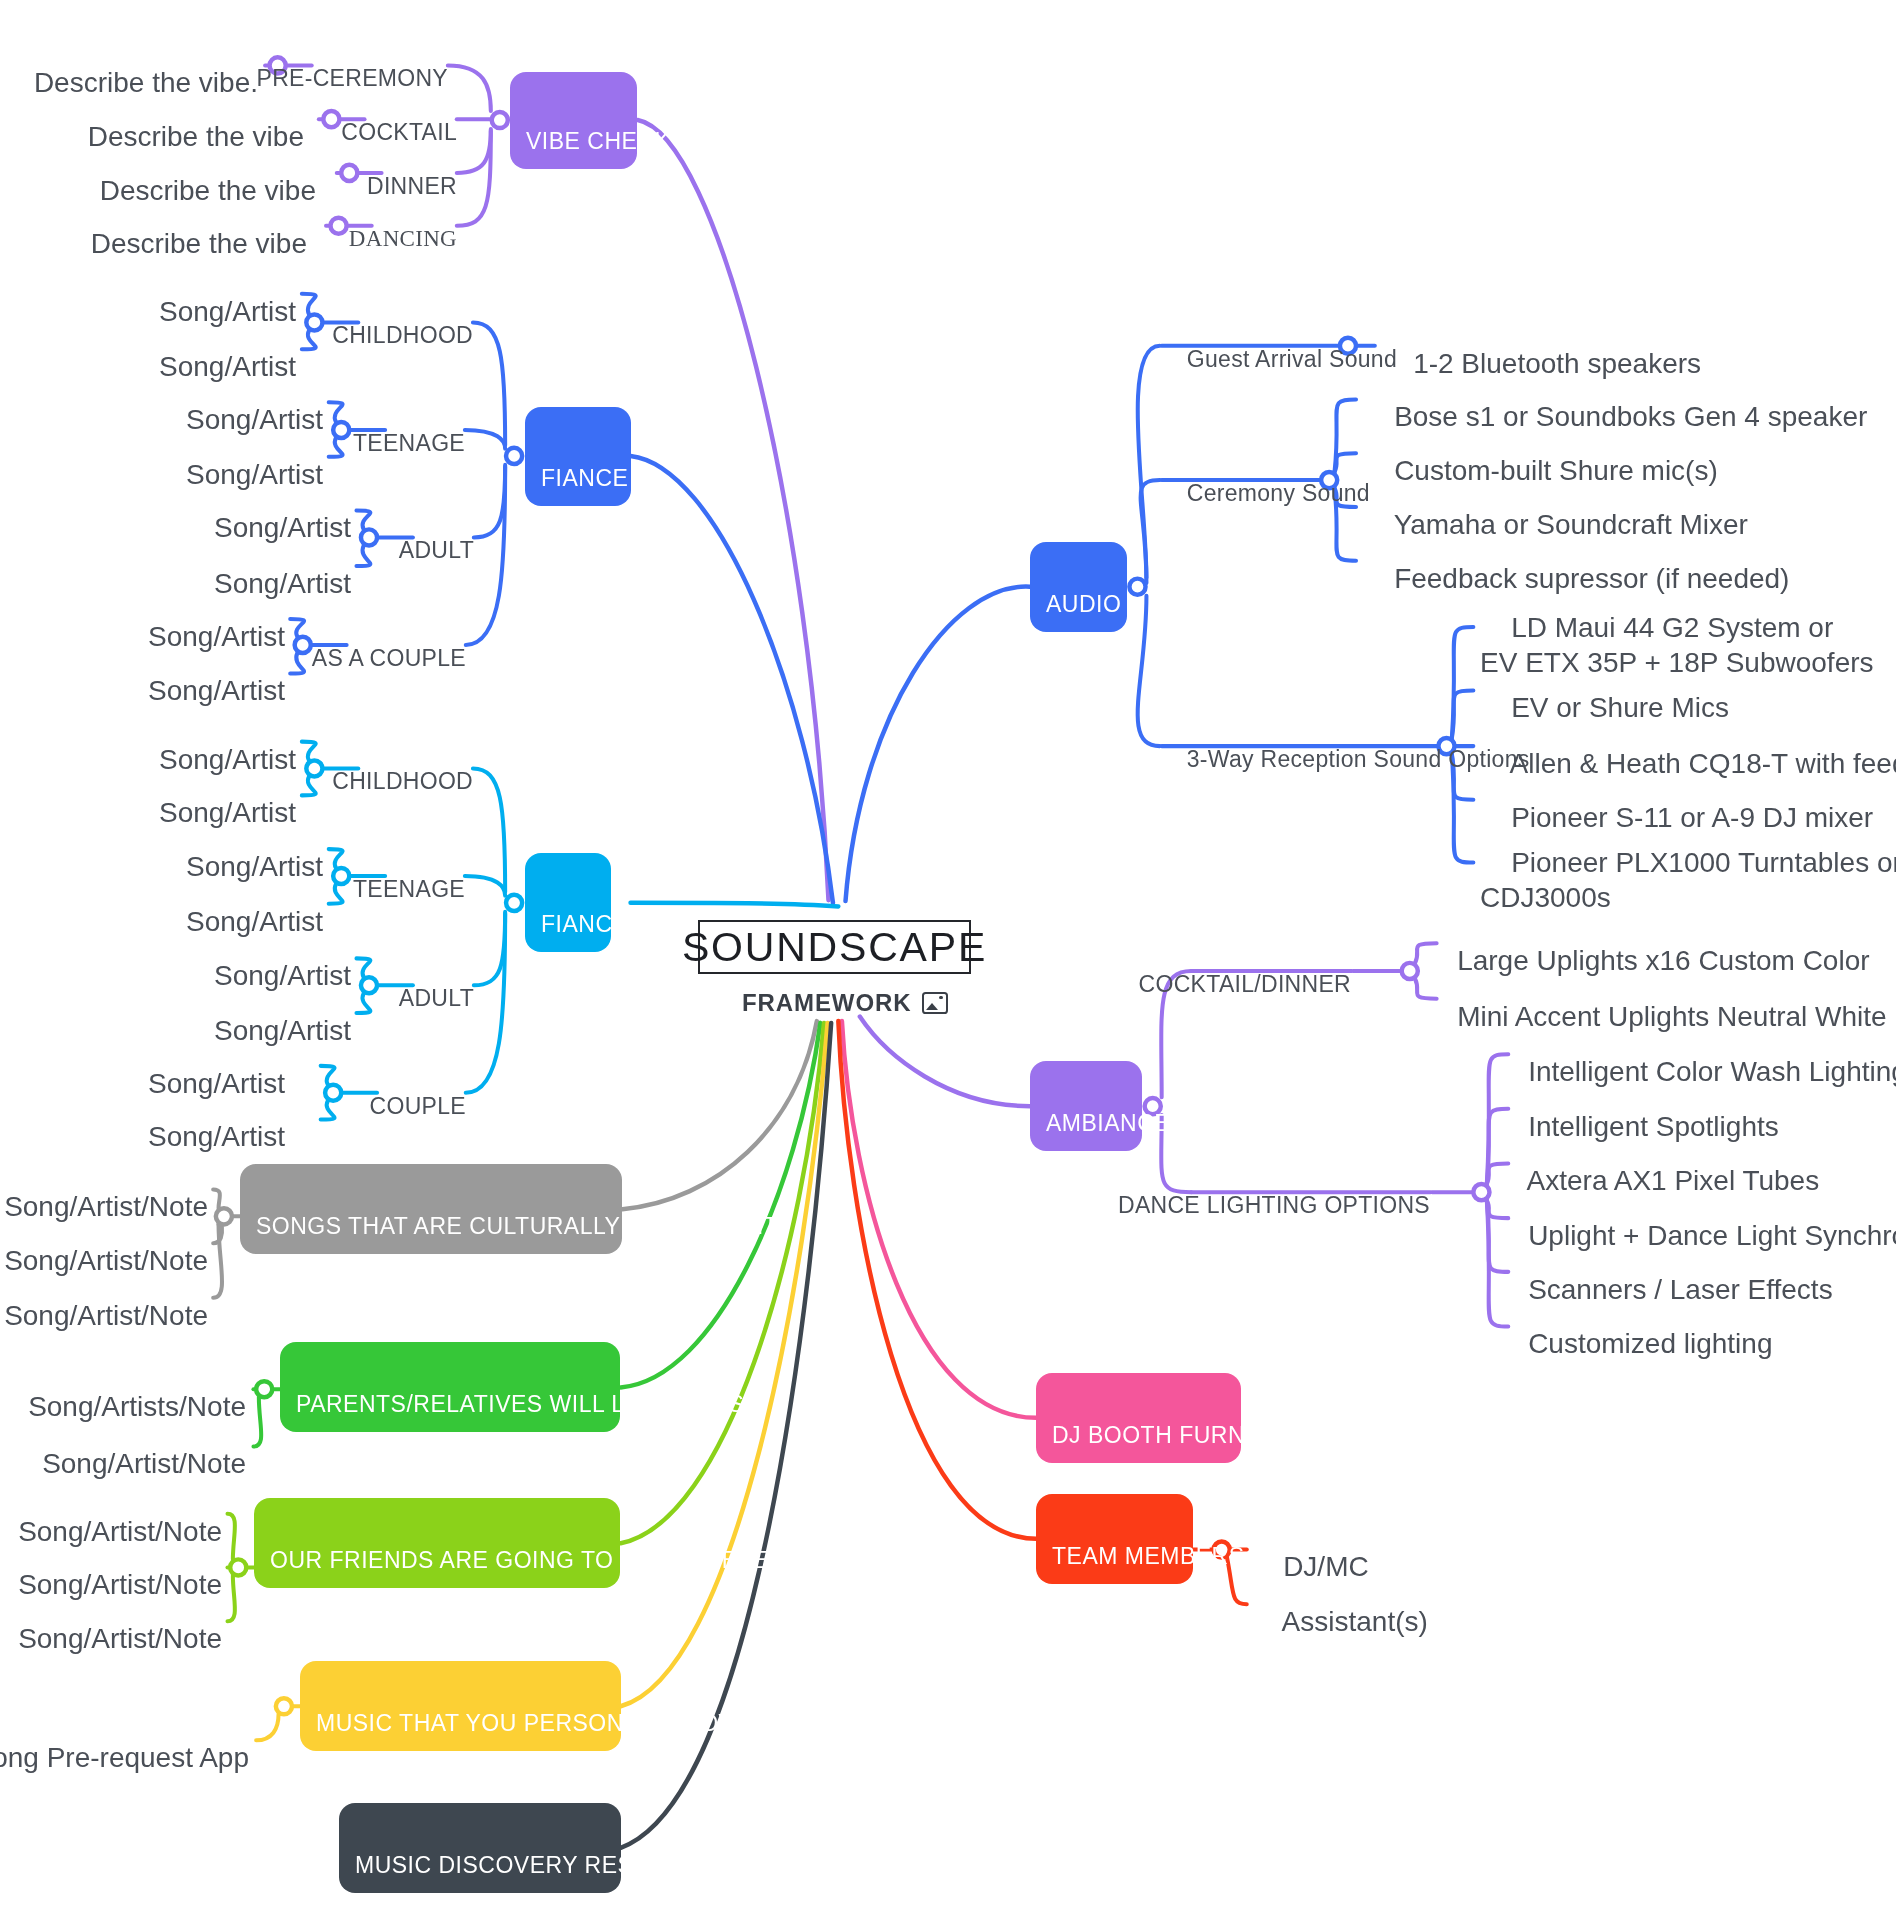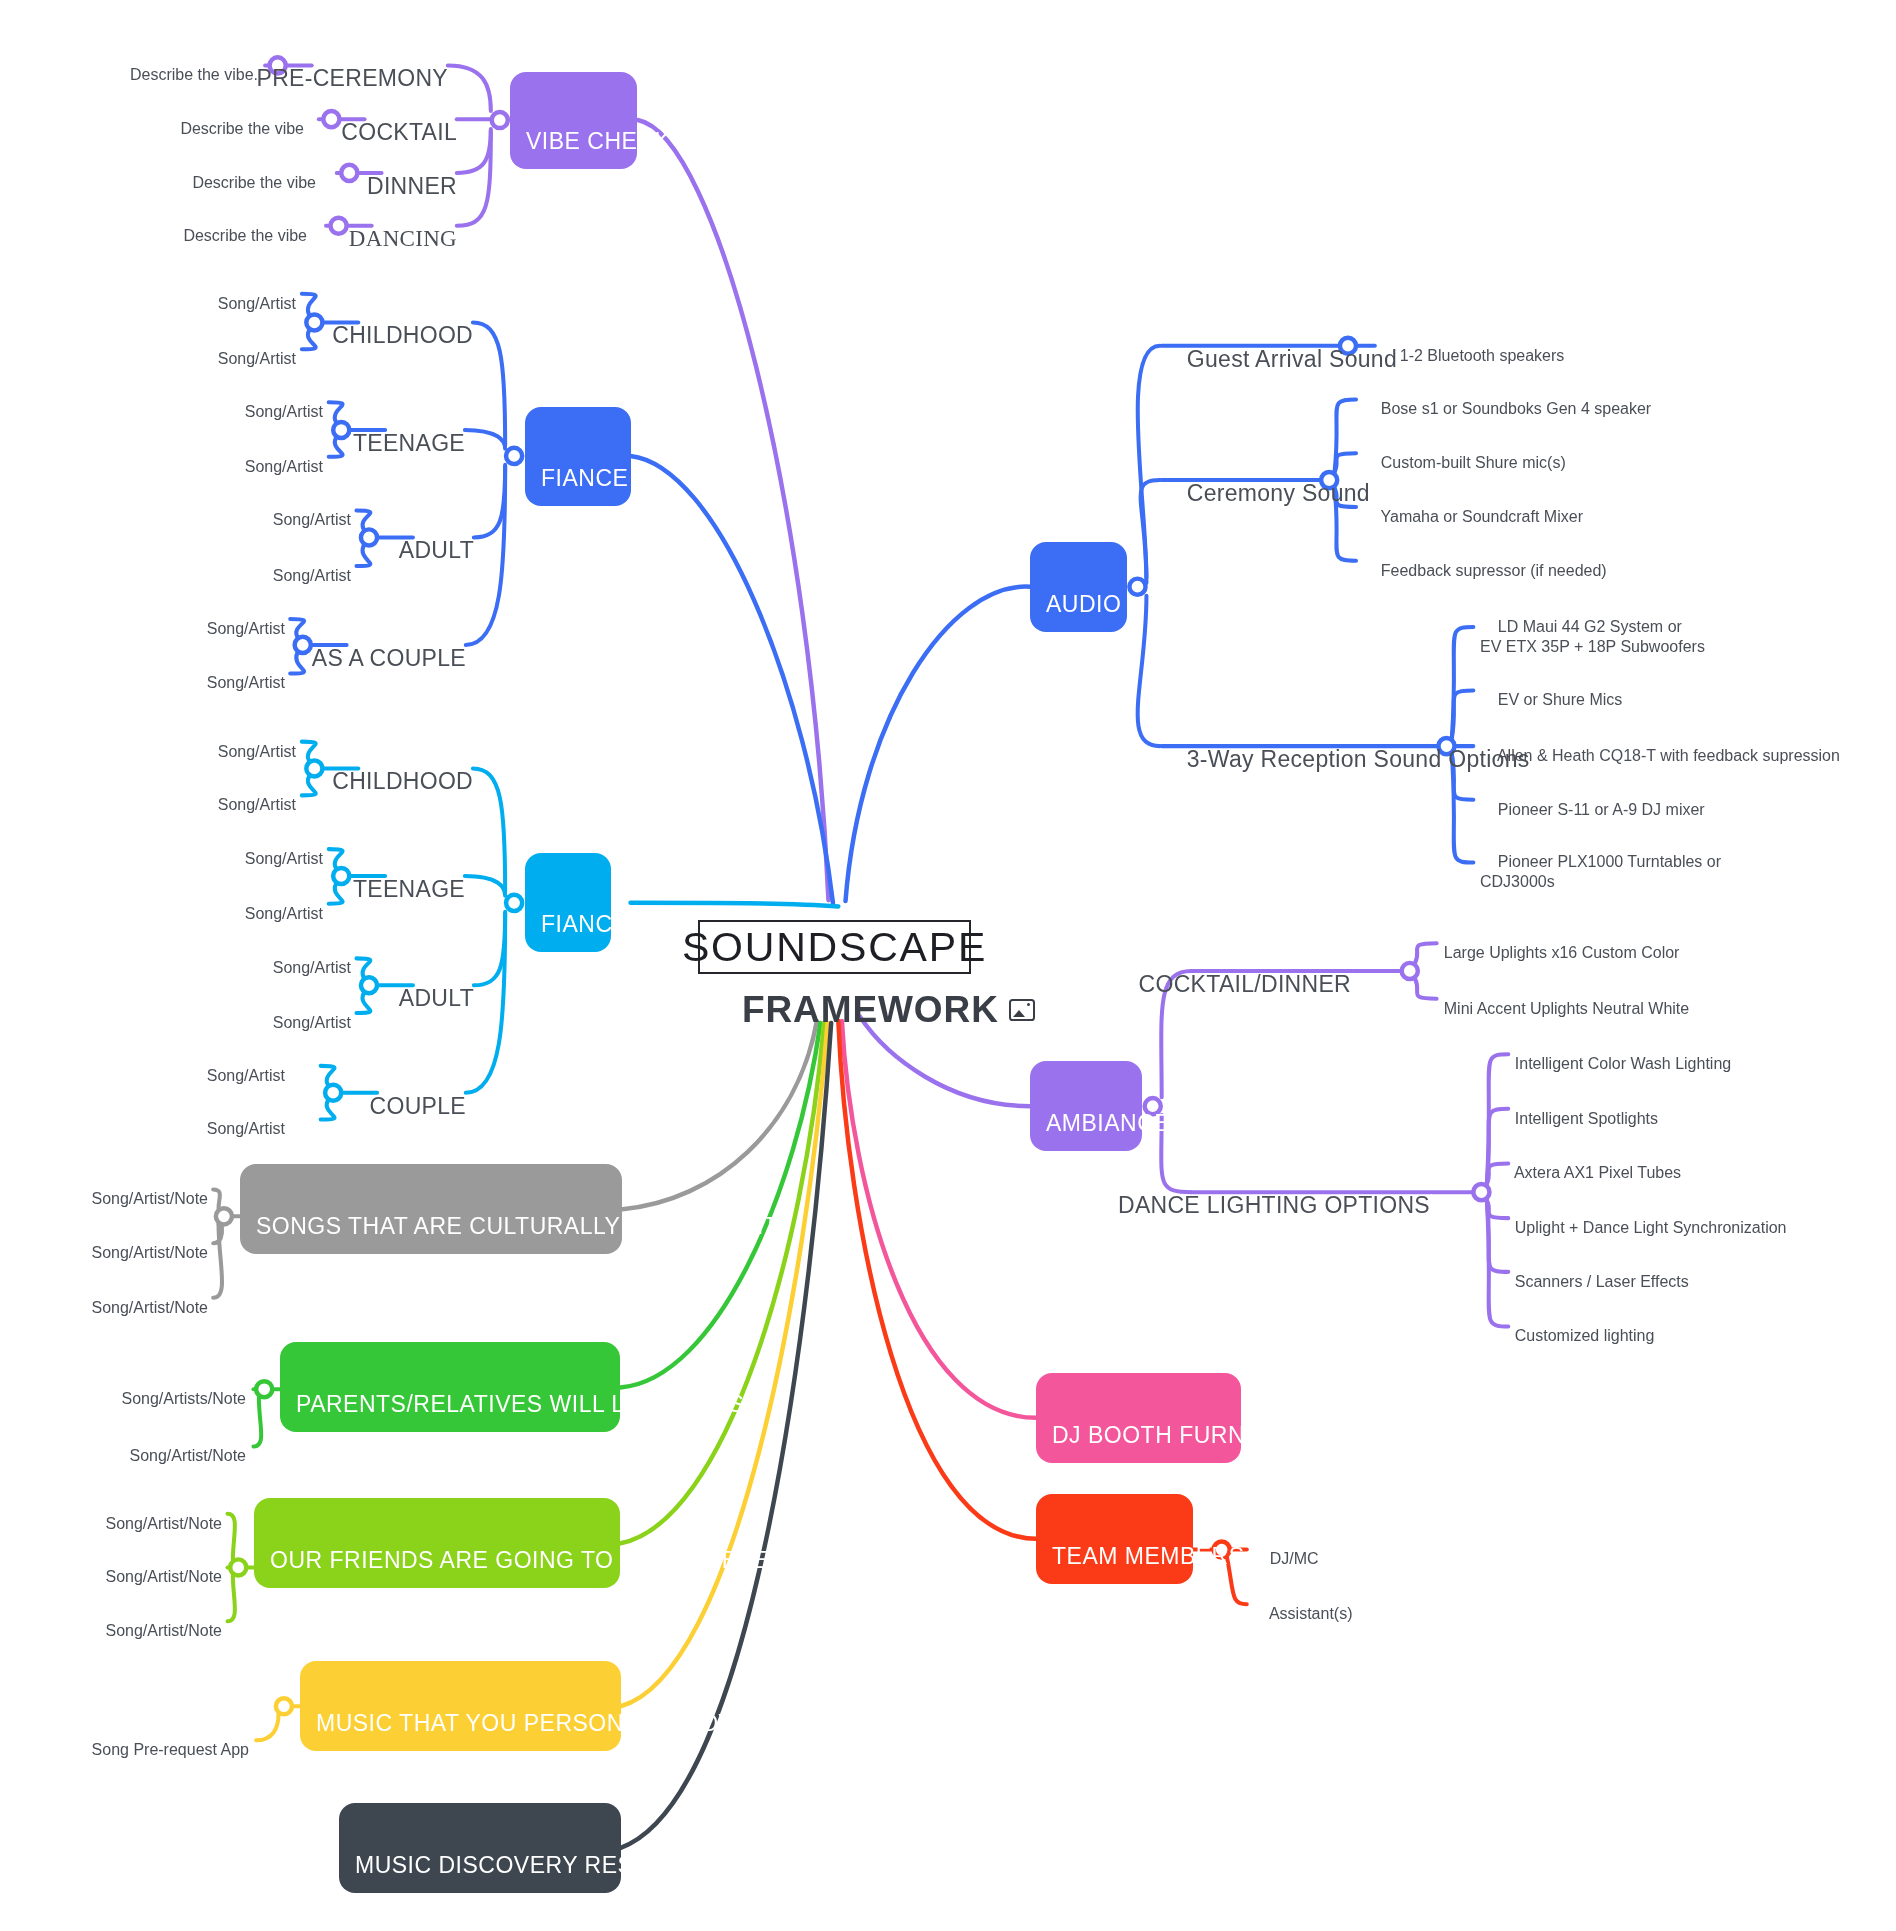--- a/index.html
+++ b/index.html
@@ -1,32 +1,32 @@
 <!DOCTYPE html>
 <html style="font-size:14.3px"><head>
 <meta charset="utf-8">
 <style>
   html,body{margin:0;padding:0;background:#ffffff;}
   body{font-family:"Liberation Sans","DejaVu Sans",sans-serif;}
   #stage{position:relative;width:1897px;height:1932px;background:#fff;overflow:hidden;}
   svg#wires{position:absolute;left:0;top:0;width:1897px;height:1932px;}
-  .leaf{position:absolute;color:#4a4f57;font-size:16px;line-height:1.25;white-space:pre;}
+  .leaf{position:absolute;color:#4a4f57;font-size:28px;line-height:1.25;white-space:pre;}
   .leaf.r{transform:translate(-100%,-50%);}
   .leaf.l{transform:translate(0,-50%);}
   .topic{position:absolute;color:#4a4f57;font-size:23px;letter-spacing:0.3px;white-space:pre;}
   .topic.r{transform:translate(-100%,-50%);}
   .topic.l{transform:translate(0,-50%);}
   .nodebox{position:absolute;border-radius:16px;display:flex;align-items:flex-end;
            box-sizing:border-box;padding:0 16px 14.3px 16px;}
   .nodebox span{color:#ffffff;font-size:23px;letter-spacing:0.5px;white-space:nowrap;}
   #centerbox{position:absolute;border:2.7px solid #24262b;background:#fff;
              display:flex;align-items:center;justify-content:center;}
   #centerbox span{font-size:41px;color:#1d1f24;letter-spacing:1.8px;font-weight:300;}
   #centersub{position:absolute;display:flex;align-items:center;gap:10.7px;}
-  #centersub span.t{font-size:37px;color:#3a3f47;font-weight:bold;letter-spacing:0.9px;}
+  #centersub span.t{font-size:24px;color:#3a3f47;font-weight:bold;letter-spacing:0.9px;}
   .imgicon{width:21.5px;height:18px;border:2.2px solid #3a3f47;border-radius:3.6px;
            position:relative;display:inline-block;}
   .imgicon::before{content:"";position:absolute;left:1.8px;bottom:1.8px;width:0;height:0;
            border-left:6.3px solid transparent;border-right:6.3px solid transparent;
            border-bottom:7.2px solid #3a3f47;}
   .imgicon::after{content:"";position:absolute;right:2.7px;top:1.8px;width:3.6px;height:3.6px;
            border-radius:50%;background:#3a3f47;}
 </style>
 </head>
 <body>

